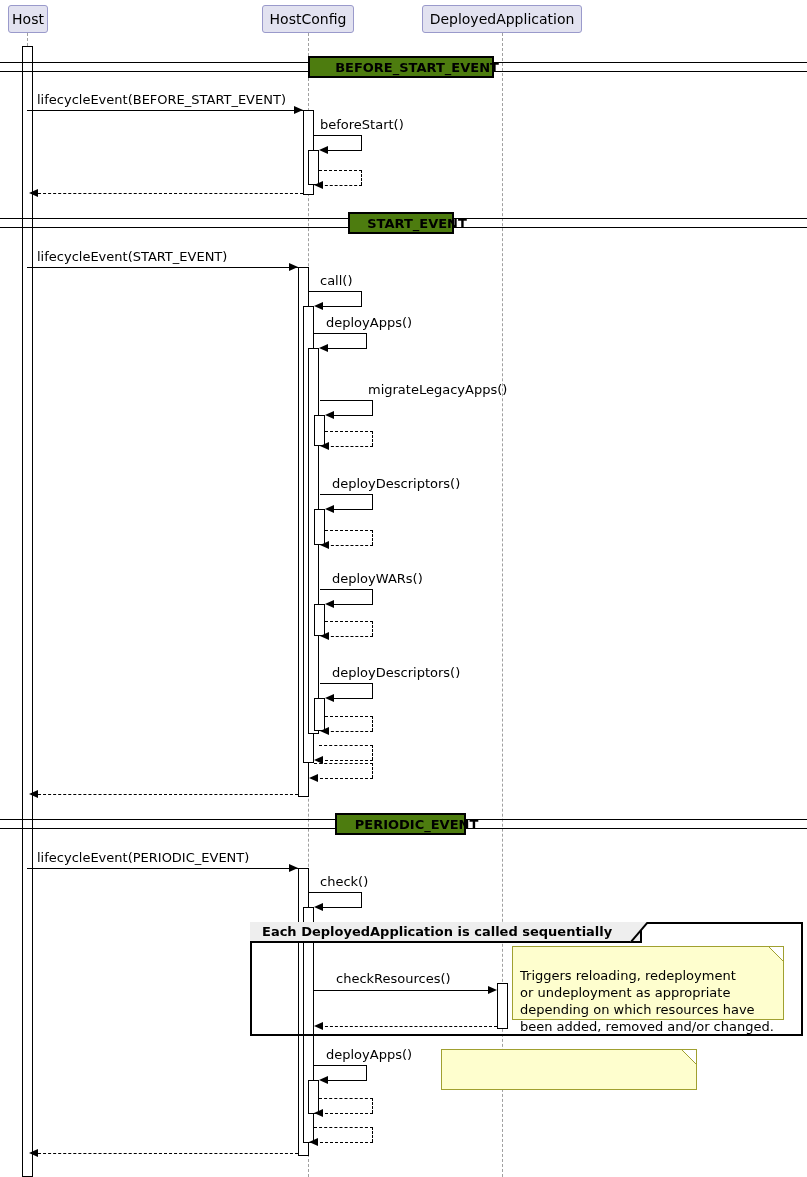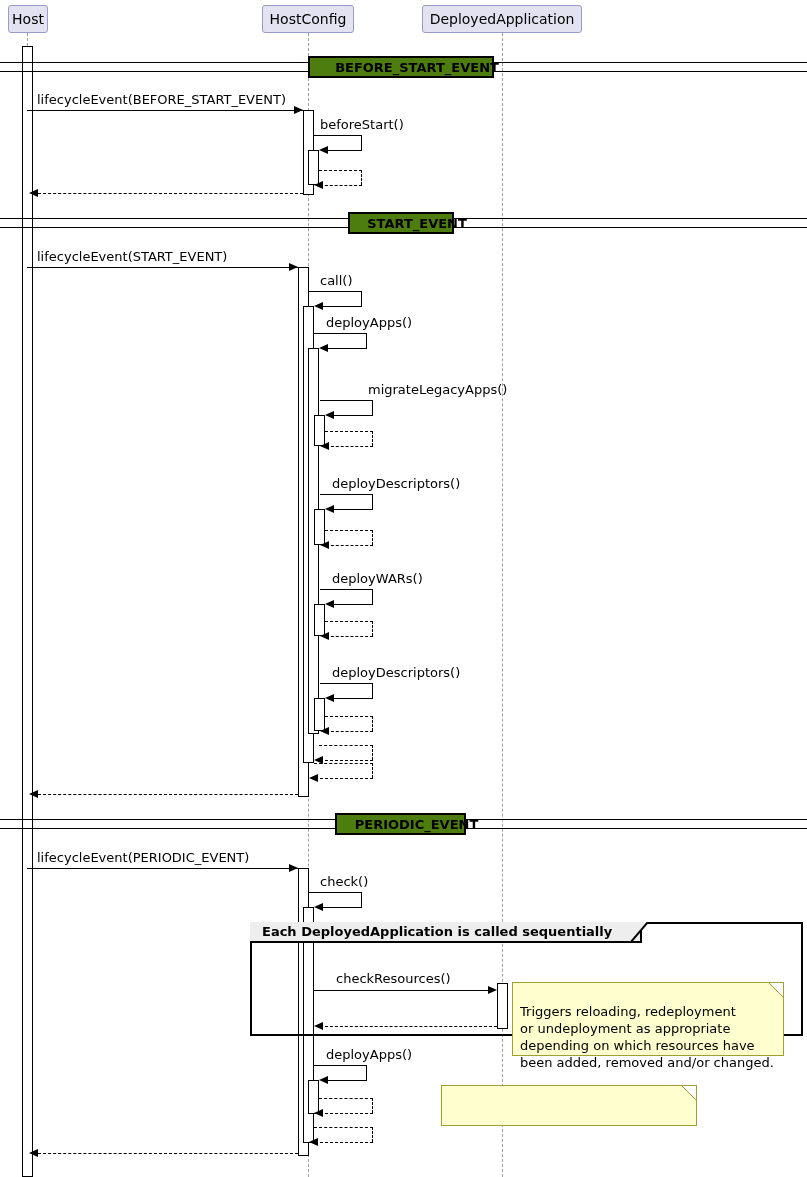--- a/index.html
+++ b/index.html
@@ -118,21 +118,20 @@
   .note{
     position:absolute;
     background:#FEFECE;
     border:1px solid #A0A030;
     box-sizing:border-box;
     font-size:13px;
     color:#000;
     padding:4px 7px 4px 7px;
     line-height:1.30;
     white-space:pre-line;
-    margin-top:36px;
   }
   .note .foldline{
     position:absolute;
     top:0;right:0;
     width:14px;height:14px;
     pointer-events:none;
   }
 </style>
 </head>
 <body>

